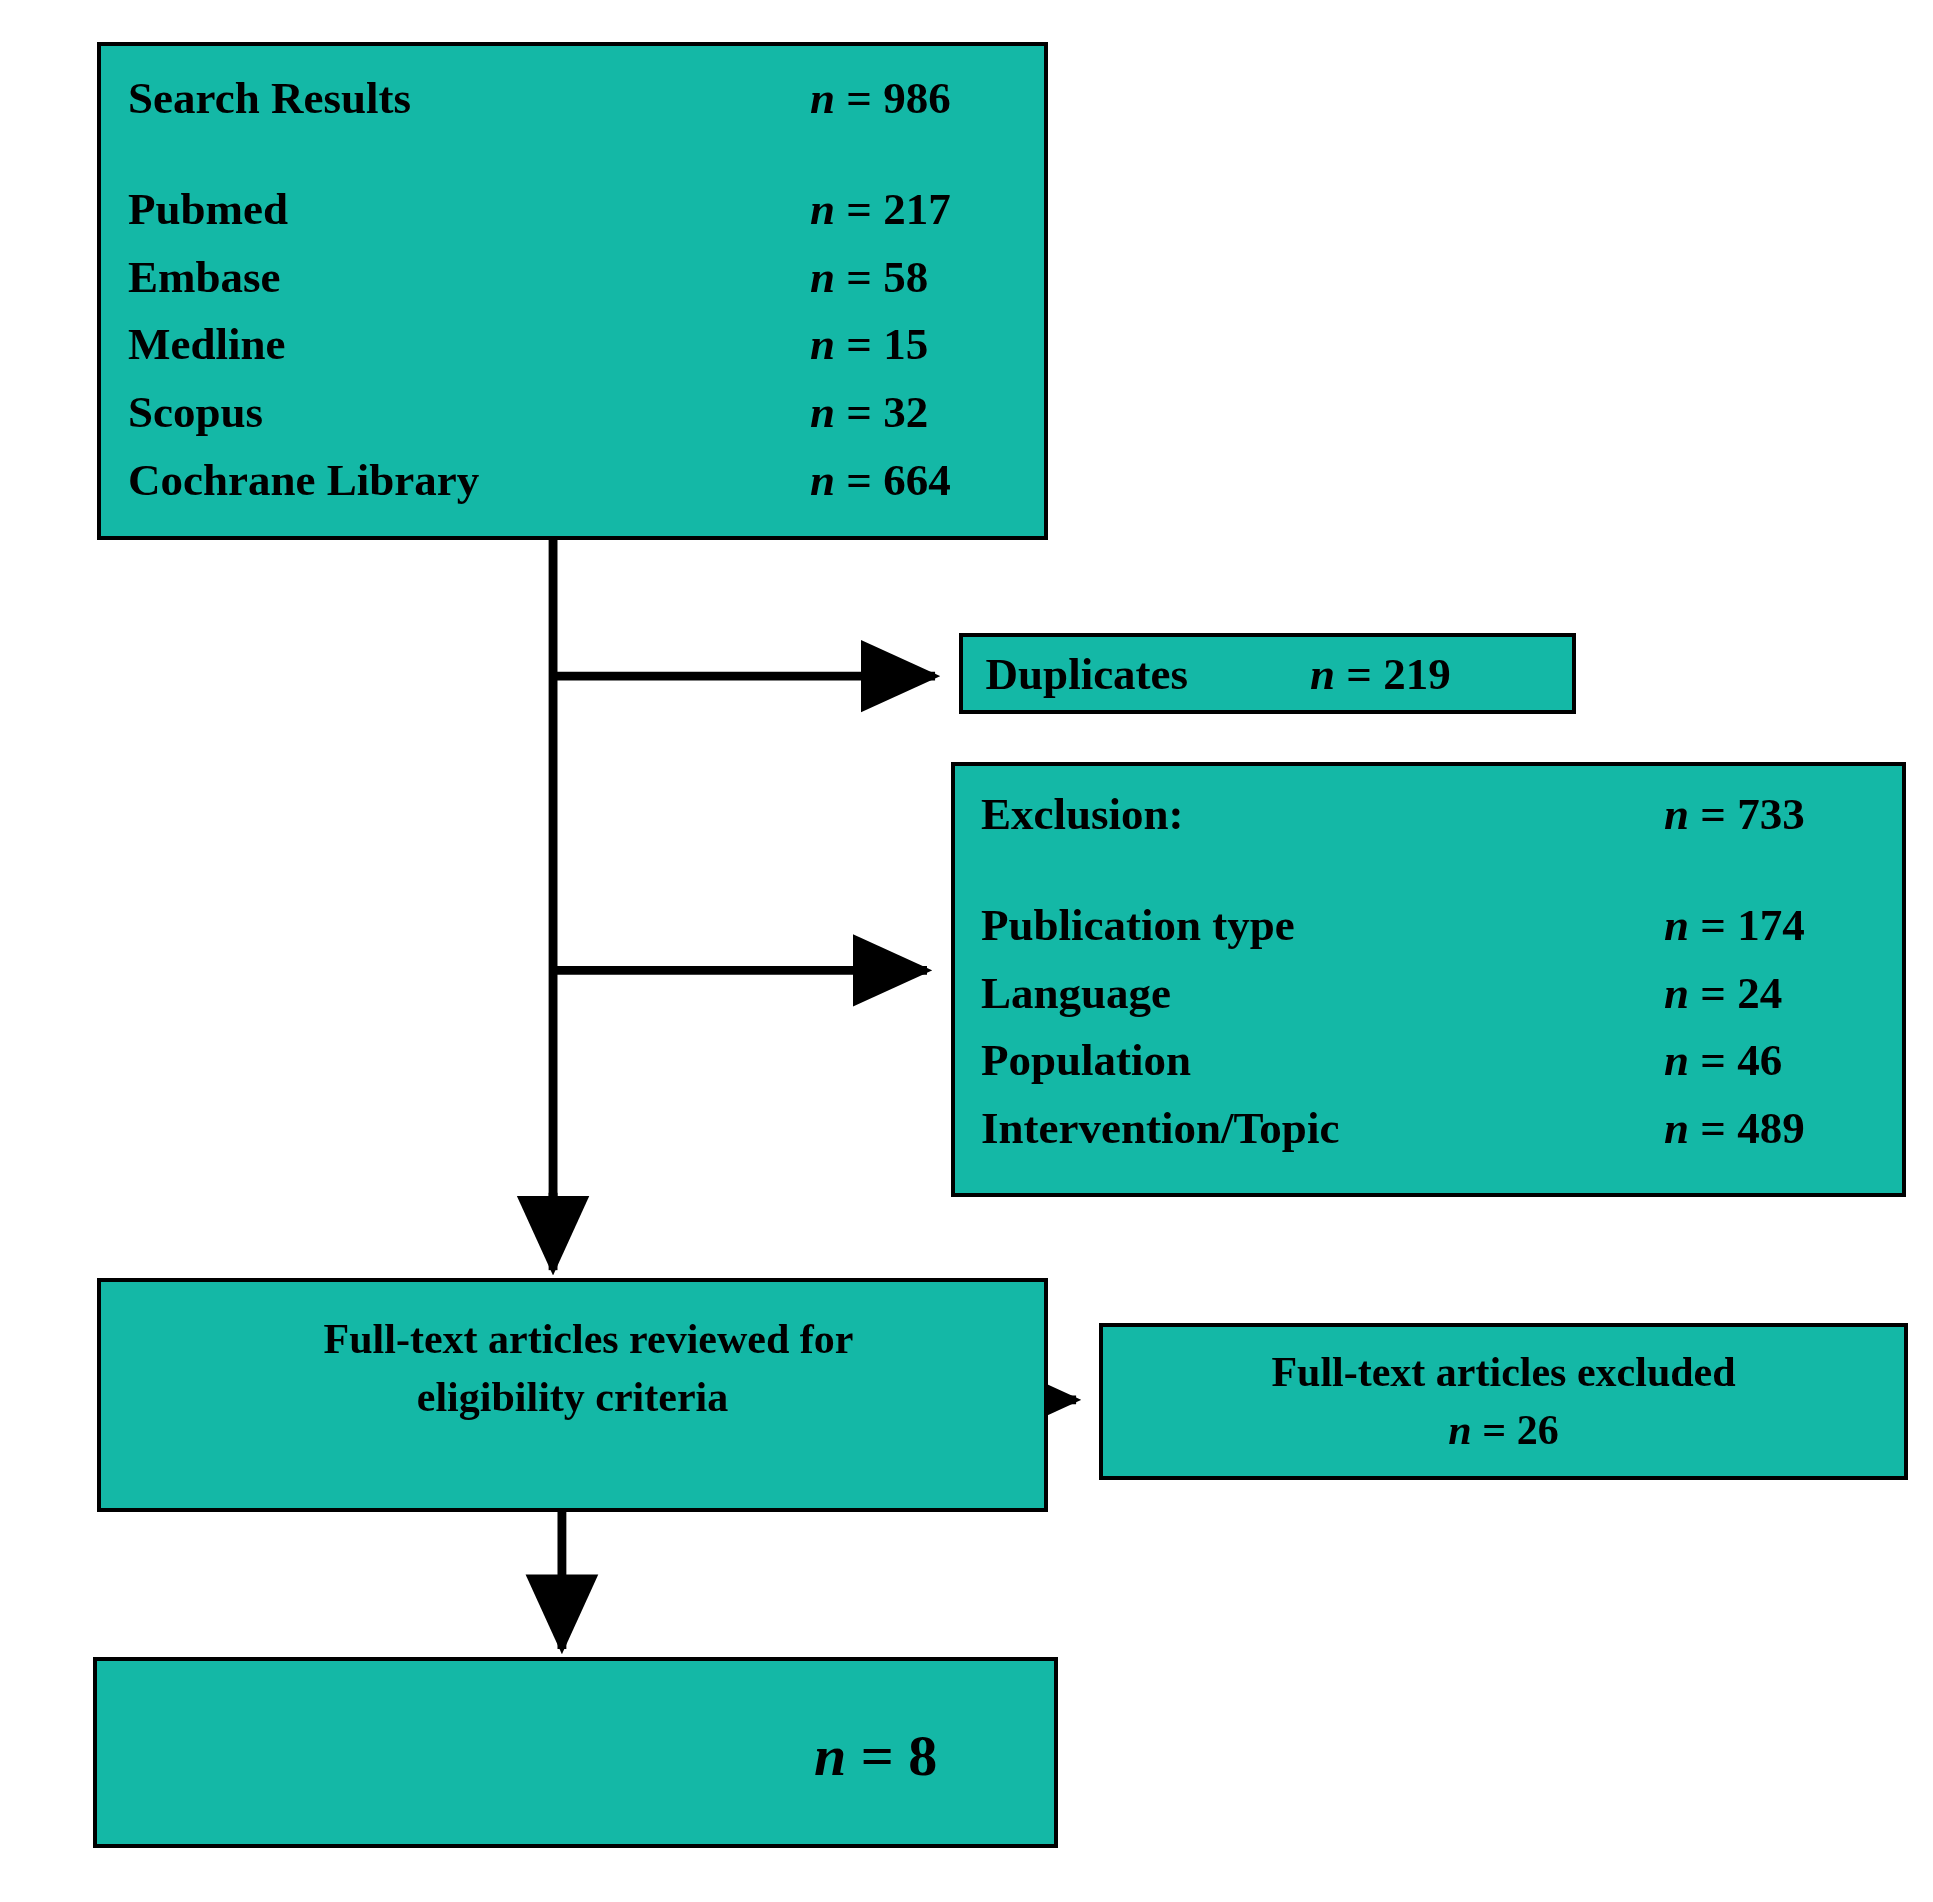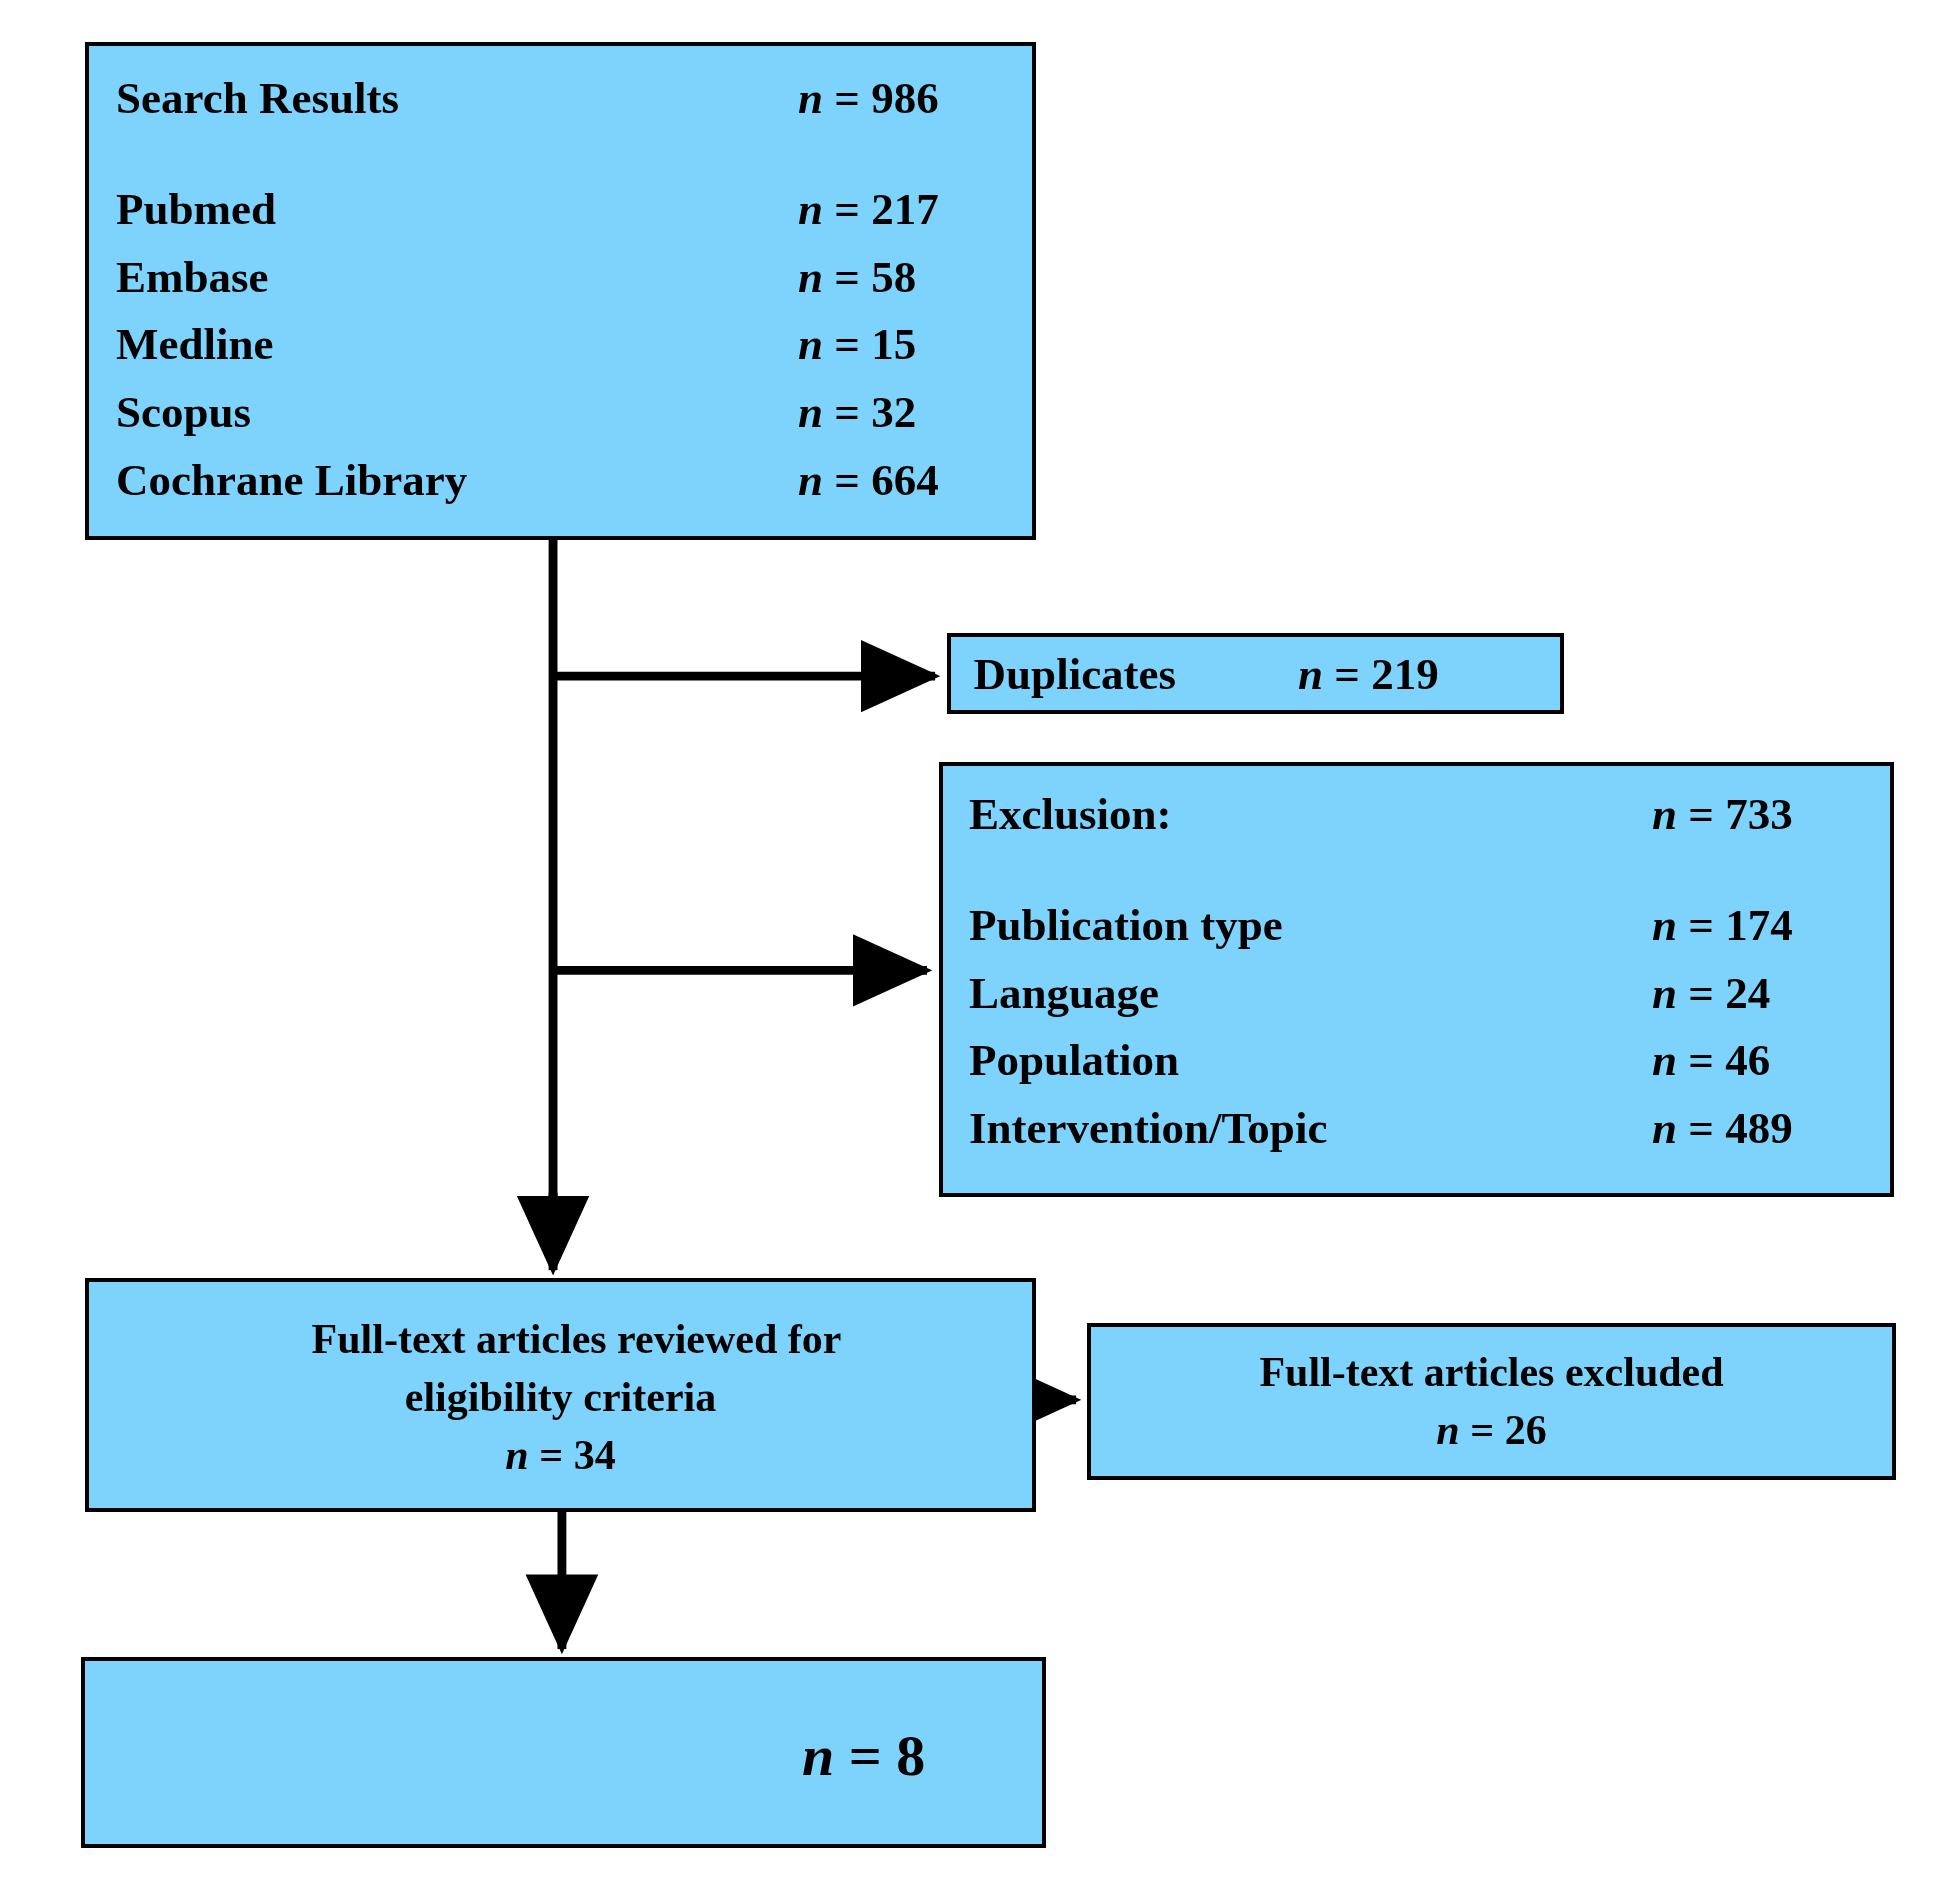--- a/index.html
+++ b/index.html
@@ -1,20 +1,20 @@
 <!DOCTYPE html>
 <html style="font-size:13px"><head>
 <meta charset="utf-8">
 <style>
   html,body{margin:0;padding:0;background:#ffffff;}
   body{width:1933px;height:1902px;position:relative;overflow:hidden;
        font-family:"Liberation Serif","DejaVu Serif",serif;color:#000;}
   #canvas{position:absolute;left:0;top:0;width:1933px;height:1902px;}
 
-  .box{position:absolute;background:#7dd3fc;border:4px solid #000;box-sizing:border-box;}
+  .box{position:absolute;background:#14b8a6;border:4px solid #000;box-sizing:border-box;margin-left:12px;}
 
   .row{position:absolute;white-space:nowrap;font-weight:bold;}
   .lbl{font-weight:bold;}
   .nval{font-weight:bold;}
   .nval i{font-style:italic;}
 
   
   .t52{font-size:42px;line-height:42px;}
   .t56{font-size:45px;line-height:45px;}
   .t72{font-size:58px;line-height:58px;}
@@ -169,25 +169,20 @@
     <div class="row t56" style="left:709px;top:340px;">
       <span class="nval"><i>n</i>
       <span>=</span>
       <span>489</span></span>
     </div>
   </div>
 
   <div class="box" style="left:85px;top:1278px;width:951px;height:234px;">
     <div class="ctr t52" style="top:36px;padding-left:16px;">Full-text articles reviewed for</div>
     <div class="ctr t52" style="top:94px;">eligibility criteria</div>
-    <div class="ctr t52" style="top:152px;">
-      <span class="nval"><i>n</i>
-      <span>=</span>
-      <span>34</span></span>
-    </div>
   </div>
 
   <div class="box" style="left:1087px;top:1323px;width:809px;height:157px;">
     <div class="ctr t52" style="top:24px;">Full-text articles excluded</div>
     <div class="ctr t52" style="top:82px;">
       <span class="nval"><i>n</i>
       <span>=</span>
       <span>26</span></span>
     </div>
   </div>

